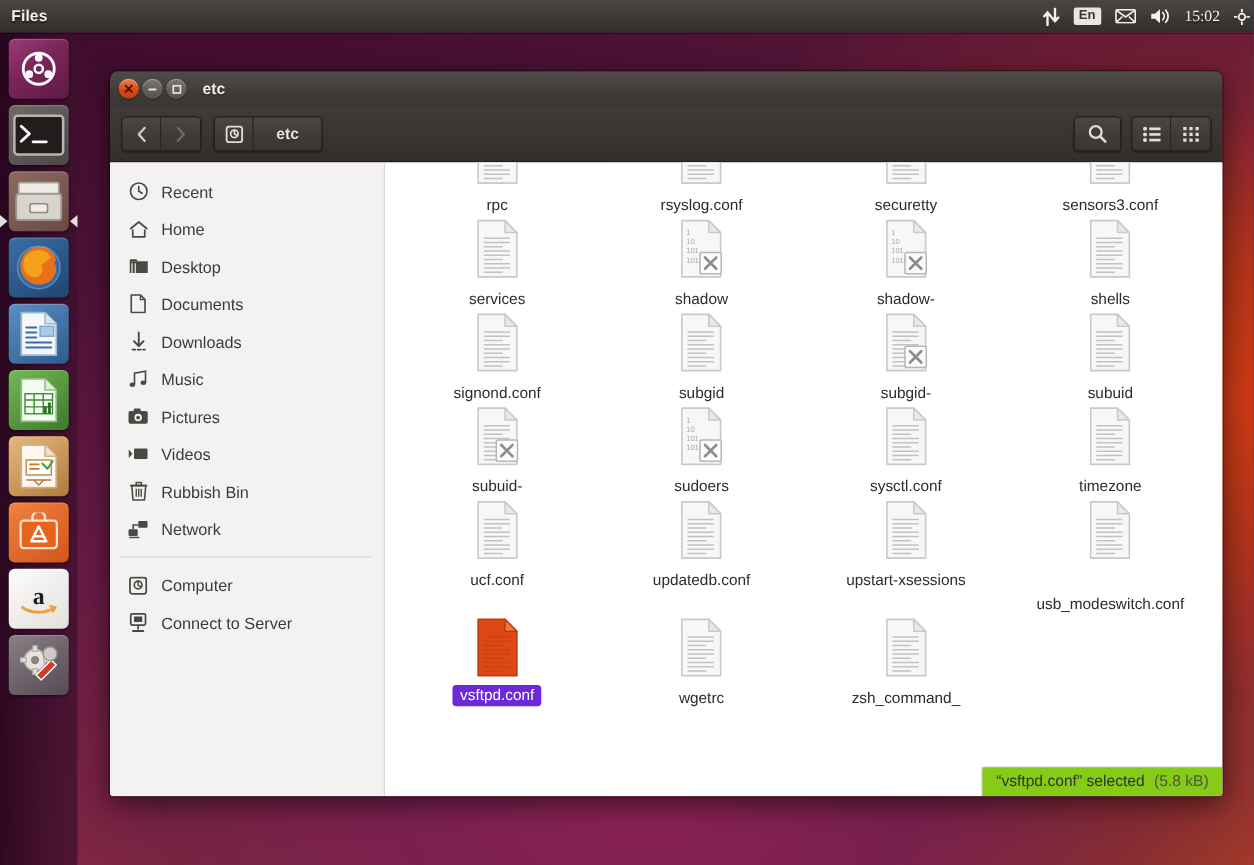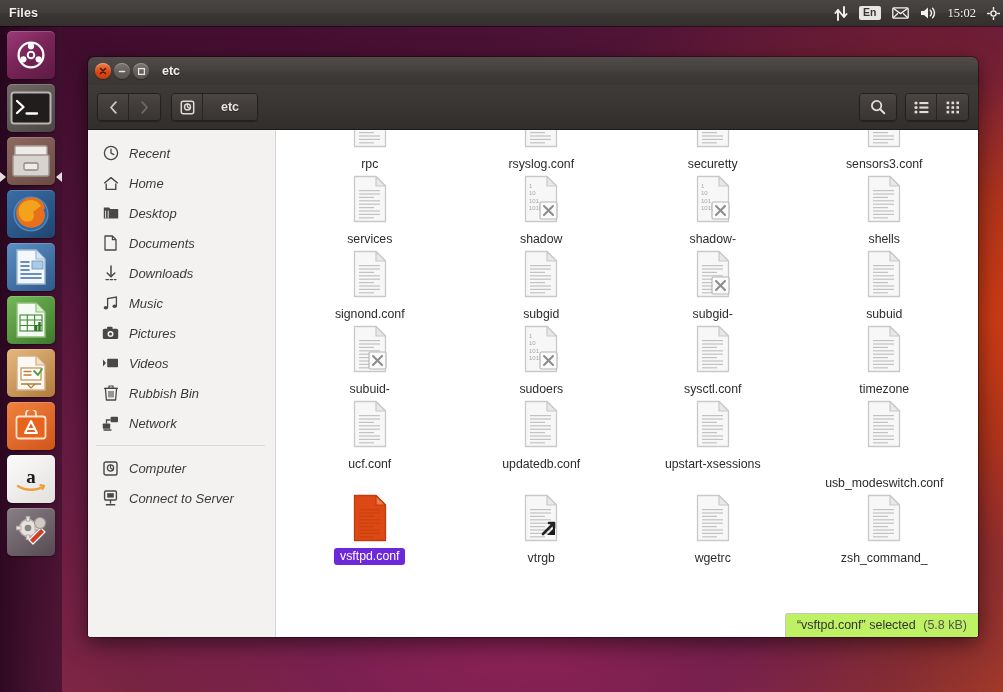--- a/index.html
+++ b/index.html
@@ -136,26 +136,25 @@
     color: #e6e2df; font-size: 12.5px; font-weight: bold;
     padding: 0 11px; text-shadow: 0 1px 1px rgba(0,0,0,0.4);
   }
   #tb-nav { margin-right: 10px; }
   #tb-right { margin-left: auto; display: flex; align-items: center; gap: 8px; }
 
   #body-row { flex: 1; display: flex; min-height: 0; background: #fff; }
 
   
   #sidebar {
-    width: 188px; flex: none;
+    width: 220px; flex: none;
     background: #f4f2f1;
     border-right: 1px solid #d9d5d2;
     padding-top: 8px;
     overflow: hidden;
-    font-style: italic;
   }
   .side-item {
     display: flex; align-items: center;
     height: 30px; padding-left: 14px; gap: 10px;
     color: #3c3b37; font-size: 13px;
   }
   .side-item .si-icon {
     width: 17px; height: 17px; flex: none;
     display: flex; align-items: center; justify-content: center;
     color: #4a4845;
@@ -194,21 +193,21 @@
     word-break: break-word;
   }
   .cell.selected .flabel {
     background: #6d28d9; color: #ffffff;
     padding: 1px 6px 2px;
   }
 
   
   #statusbar {
     position: absolute; right: 0px; bottom: 0px;
-    background: #bef264;
+    background: #84cc16;
     border: 1px solid #c9c5c2;
     border-right: none; border-bottom: none;
     border-radius: 3px 0 0 0;
     padding: 4px 11px 5px;
     font-size: 12.5px; color: #34332f;
     white-space: nowrap;
     z-index: 25;
   }
   #statusbar .sb-size { color: #55534e; }
 </style>
@@ -1001,40 +1000,20 @@
                 <path d="M26 1.5 L26 11 L35.5 11 Z" fill="#e8e8e8" stroke="#c9c9c9" stroke-width="1.2" stroke-linejoin="round"></path>
                 <rect x="9" y="15" width="21" height="1.2" fill="#c2c2c2"></rect>
                 <rect x="9" y="18.4" width="21" height="1.2" fill="#c2c2c2"></rect>
                 <rect x="9" y="21.8" width="15" height="1.2" fill="#c2c2c2"></rect>
                 <rect x="9" y="25.2" width="21" height="1.2" fill="#c2c2c2"></rect>
                 <rect x="9" y="28.6" width="21" height="1.2" fill="#c2c2c2"></rect>
                 <rect x="9" y="32" width="15" height="1.2" fill="#c2c2c2"></rect>
                 <rect x="9" y="35.4" width="21" height="1.2" fill="#c2c2c2"></rect>
                 <rect x="9" y="38.8" width="21" height="1.2" fill="#c2c2c2"></rect>
                 <rect x="9" y="42.2" width="15" height="1.2" fill="#c2c2c2"></rect>
-                <path d="M22 40 L33 29 L33 34 M33 29 L28 29" fill="none" stroke="#222" stroke-width="2.6" stroke-linecap="round" stroke-linejoin="round"></path>
-                <path d="M26 41 L34 33 L34 41 Z" fill="#1a1a1a"></path>
-              </svg>
-            </div>
-            <div class="flabel">vtrgb</div>
-          </div>
-          <div class="cell">
-            <div class="ficon">
-              <svg width="40" height="48" viewBox="0 0 40 48">
-                <path d="M4.5 1.5 L26 1.5 L35.5 11 L35.5 46.5 L4.5 46.5 Z" fill="#f7f7f7" stroke="#c9c9c9" stroke-width="1.3" stroke-linejoin="round"></path>
-                <path d="M26 1.5 L26 11 L35.5 11 Z" fill="#e8e8e8" stroke="#c9c9c9" stroke-width="1.2" stroke-linejoin="round"></path>
-                <rect x="9" y="15" width="21" height="1.2" fill="#c2c2c2"></rect>
-                <rect x="9" y="18.4" width="21" height="1.2" fill="#c2c2c2"></rect>
-                <rect x="9" y="21.8" width="15" height="1.2" fill="#c2c2c2"></rect>
-                <rect x="9" y="25.2" width="21" height="1.2" fill="#c2c2c2"></rect>
-                <rect x="9" y="28.6" width="21" height="1.2" fill="#c2c2c2"></rect>
-                <rect x="9" y="32" width="15" height="1.2" fill="#c2c2c2"></rect>
-                <rect x="9" y="35.4" width="21" height="1.2" fill="#c2c2c2"></rect>
-                <rect x="9" y="38.8" width="21" height="1.2" fill="#c2c2c2"></rect>
-                <rect x="9" y="42.2" width="15" height="1.2" fill="#c2c2c2"></rect>
               </svg>
             </div>
             <div class="flabel">wgetrc</div>
           </div>
           <div class="cell">
             <div class="ficon">
               <svg width="40" height="48" viewBox="0 0 40 48">
                 <path d="M4.5 1.5 L26 1.5 L35.5 11 L35.5 46.5 L4.5 46.5 Z" fill="#f7f7f7" stroke="#c9c9c9" stroke-width="1.3" stroke-linejoin="round"></path>
                 <path d="M26 1.5 L26 11 L35.5 11 Z" fill="#e8e8e8" stroke="#c9c9c9" stroke-width="1.2" stroke-linejoin="round"></path>
                 <rect x="9" y="15" width="21" height="1.2" fill="#c2c2c2"></rect>

